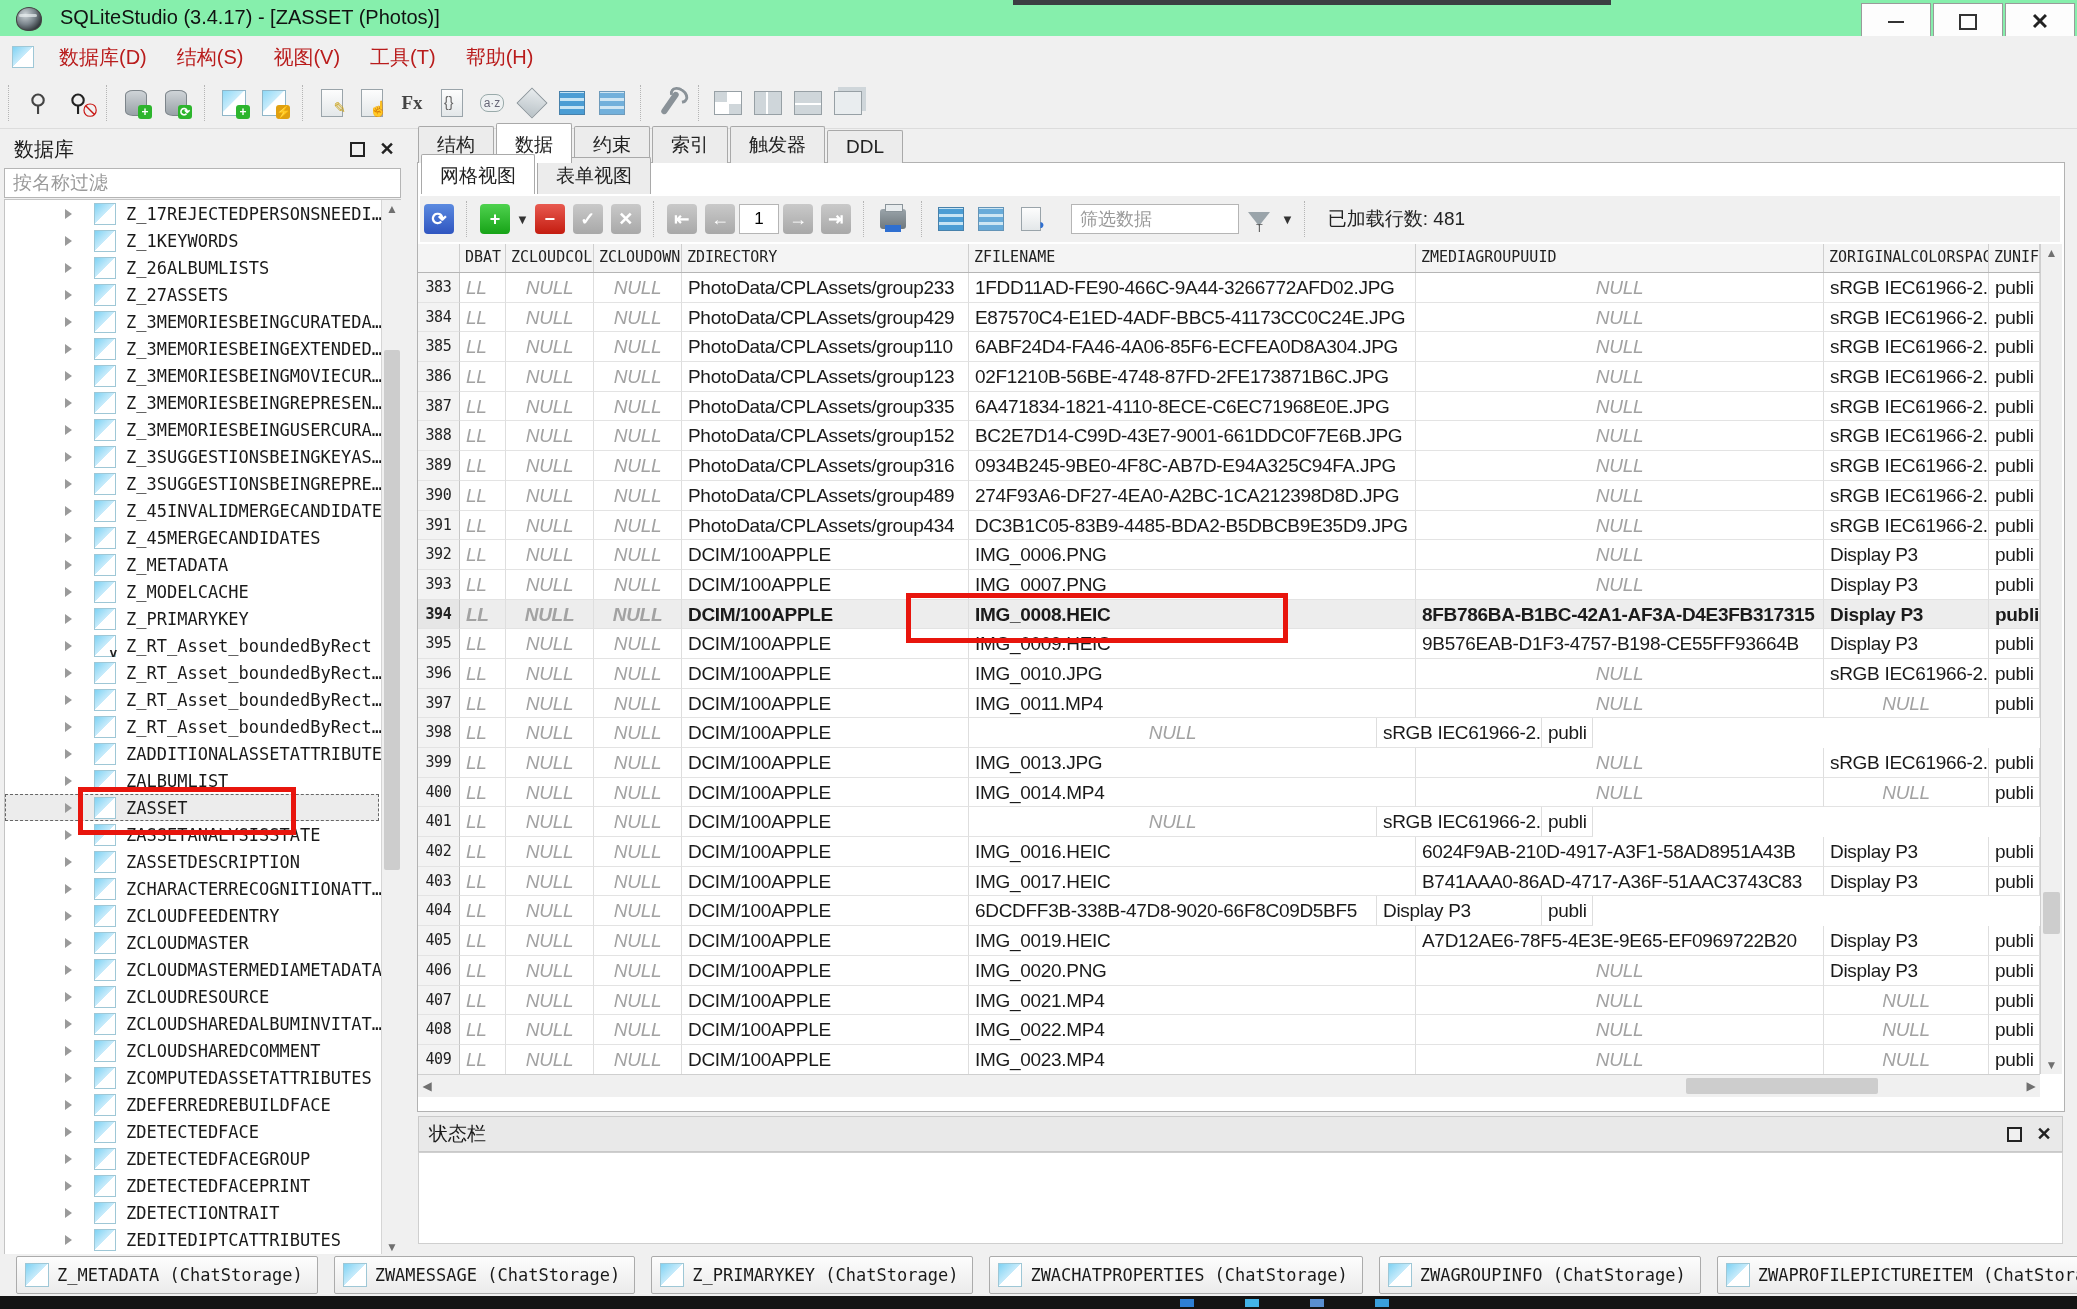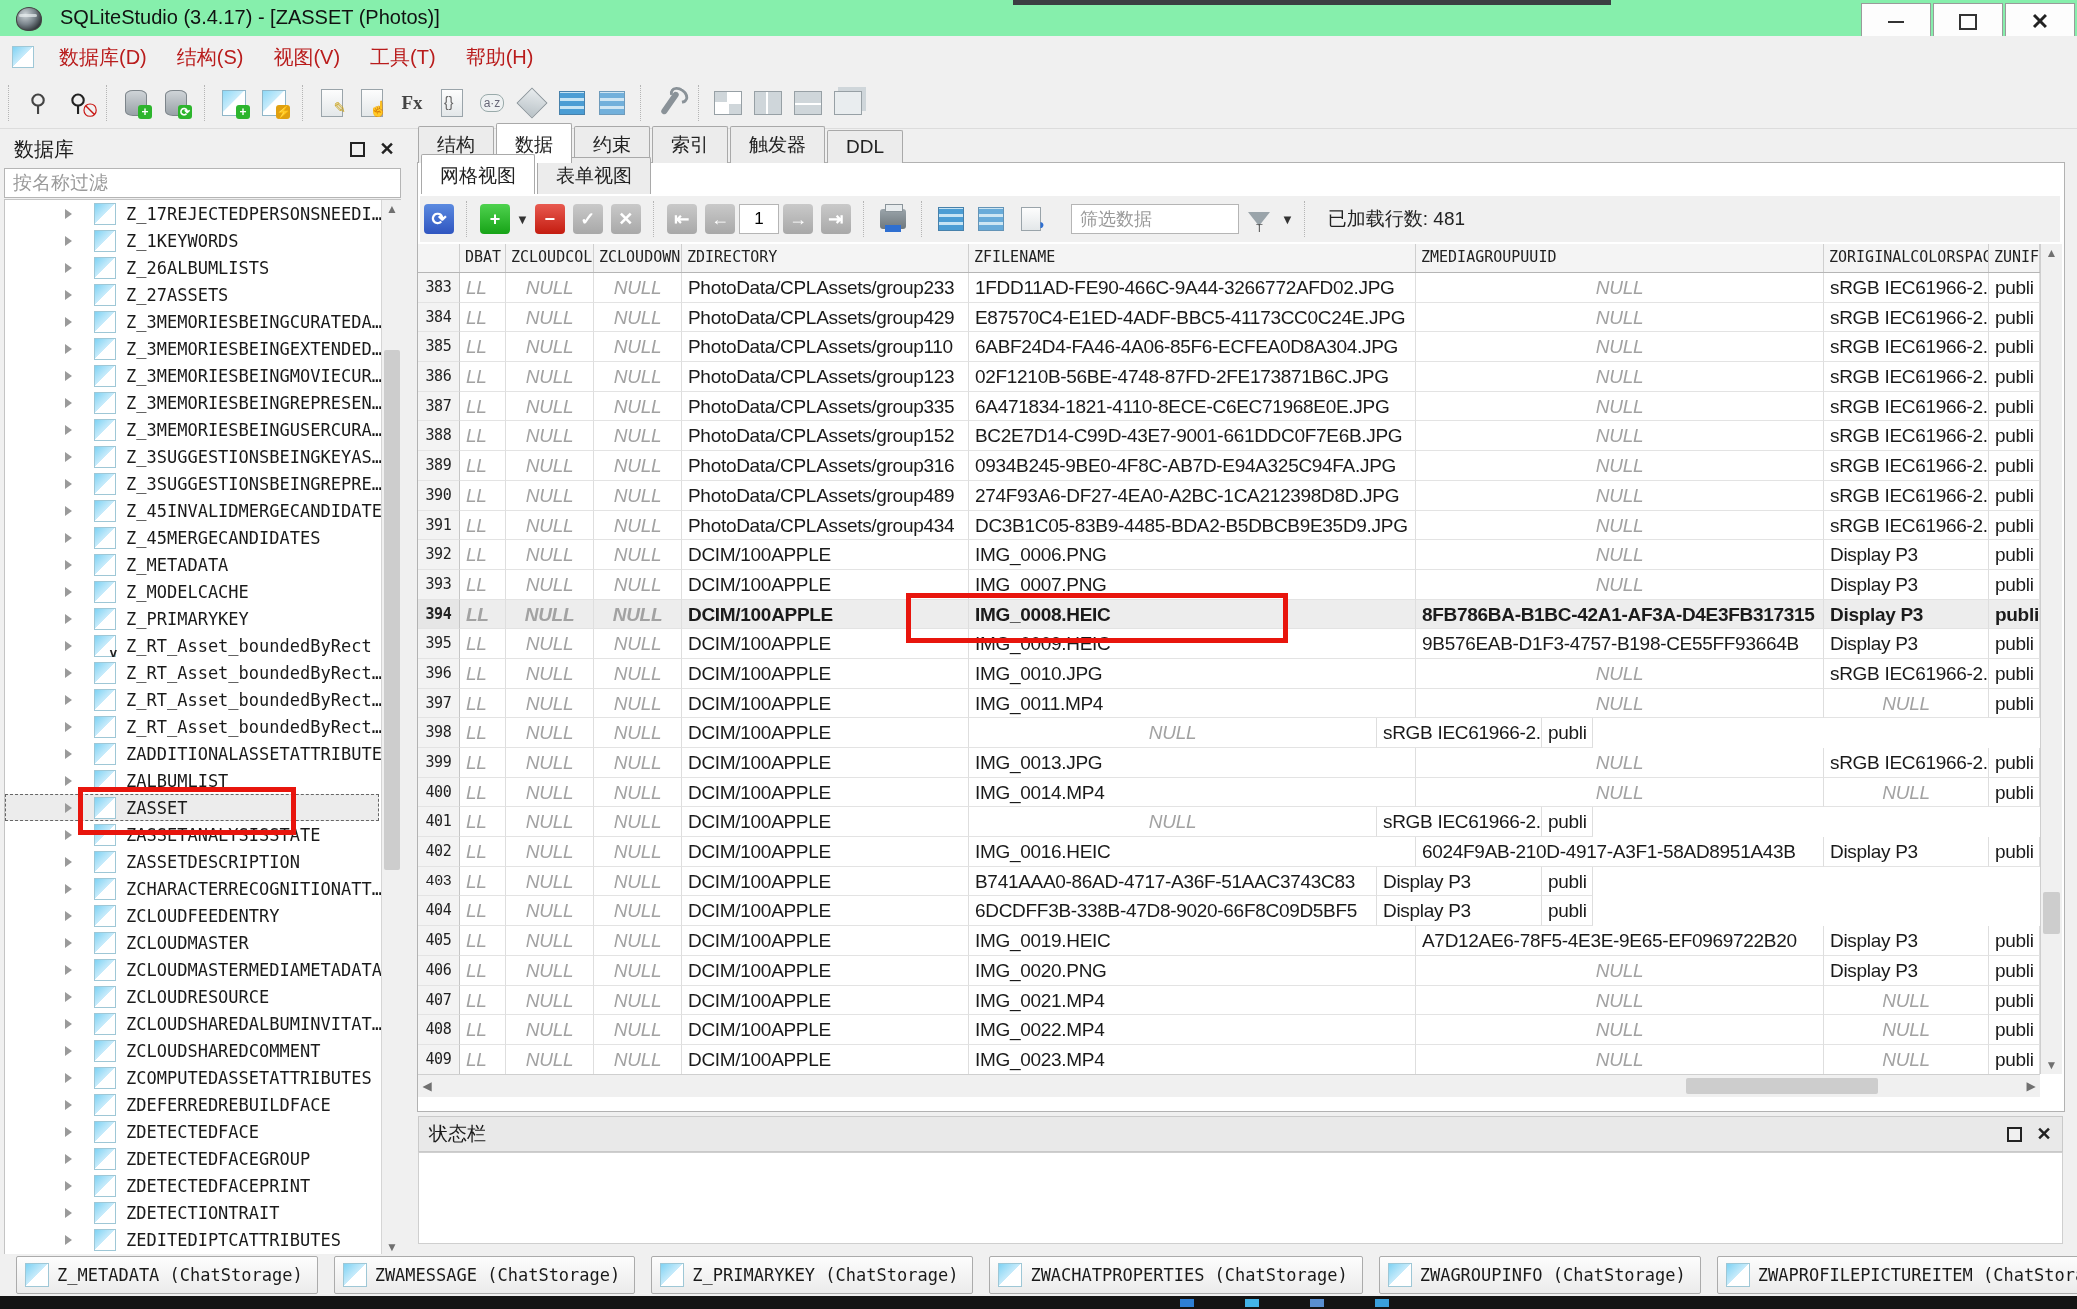--- a/index.html
+++ b/index.html
@@ -737,25 +737,26 @@
         <div class="c nulll" style="width: 46px;">LL</div>
         <div class="c nullc" style="width: 88px;">NULL</div>
         <div class="c nullc" style="width: 88px;">NULL</div>
         <div class="c" style="width: 287px;">DCIM/100APPLE</div>
         <div class="c" style="width: 447px;">IMG_0016.HEIC</div>
         <div class="c" style="width: 408px;">6024F9AB-210D-4917-A3F1-58AD8951A43B</div>
         <div class="c" style="width: 165px;">Display P3</div>
         <div class="c" style="width: 51px;">publi</div>
       </div>
       <div class="grow">
-        <div class="c rownum" style="width: 42px; font-family: Liberation Mono, monospace;">403</div>
-        <div class="c nulll" style="width: 46px;">LL</div>
-        <div class="c nullc" style="width: 88px;">NULL</div>
-        <div class="c nullc" style="width: 88px;">NULL</div>
-        <div class="c" style="width: 287px;">DCIM/100APPLE</div>
+        <div class="c rownum" style="width: 42px;">403</div>
+        <div class="c nulll" style="width: 46px;">LL</div>
+        <div class="c nullc" style="width: 88px;">NULL</div>
+        <div class="c nullc" style="width: 88px;">NULL</div>
+        <div class="c" style="width: 287px;">DCIM/100APPLE</div>
+        <div class="c" style="width: 447px;">IMG_0017.HEIC</div>
         <div class="c" style="width: 408px;">B741AAA0-86AD-4717-A36F-51AAC3743C83</div>
         <div class="c" style="width: 165px;">Display P3</div>
         <div class="c" style="width: 51px;">publi</div>
       </div>
       <div class="grow">
         <div class="c rownum" style="width: 42px;">404</div>
         <div class="c nulll" style="width: 46px;">LL</div>
         <div class="c nullc" style="width: 88px;">NULL</div>
         <div class="c nullc" style="width: 88px;">NULL</div>
         <div class="c" style="width: 287px;">DCIM/100APPLE</div>

